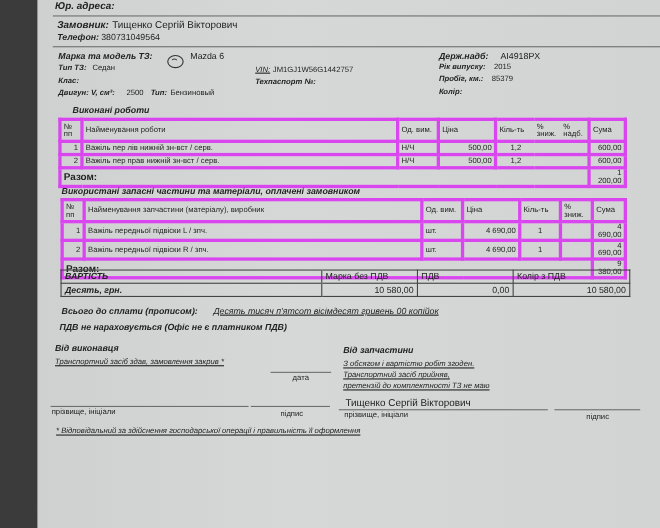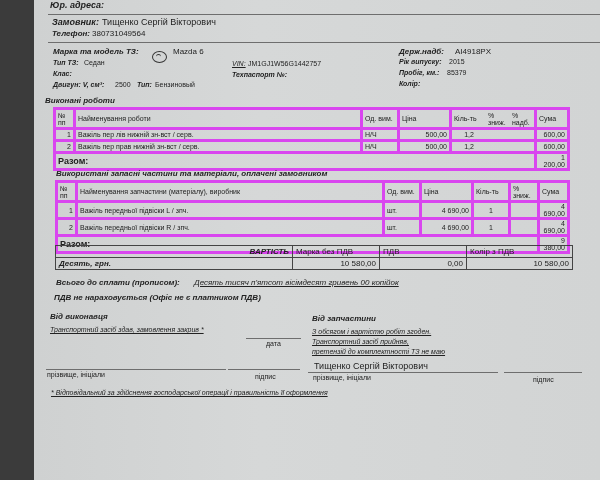--- a/index.html
+++ b/index.html
@@ -73,21 +73,21 @@
 
 <div class="abs bi f8" style="left:399px;top:47px;">Держ.надб:</div>
 <div class="abs f8" style="left:455px;top:47px;">AI4918PX</div>
 <div class="abs bi f7" style="left:399px;top:58px;">Рік випуску:</div>
 <div class="abs f7" style="left:449px;top:58px;">2015</div>
 <div class="abs bi f7" style="left:399px;top:69px;">Пробіг, км.:</div>
 <div class="abs f7" style="left:447px;top:69px;">85379</div>
 <div class="abs bi f7" style="left:399px;top:80px;">Колір:</div>
 
 
-<div class="abs bi f8" style="left:45px;top:96px;">Виконані роботи</div>
+<div class="abs bi f8" style="left:66px;top:96px;">Виконані роботи</div>
 <table class="grid" style="left:53px;top:107px;width:517px;">
   <tbody>
       <tr class="hdr">
     <td style="width:13px;">№ пп</td>
     <td style="width:280px;">Найменування роботи</td>
     <td style="width:30px;">Од. вим.</td>
     <td style="width:45px;">Ціна</td>
     <td style="width:30px;border-right:none;">Кіль-ть</td>
     <td style="width:20px;border-left:none;border-right:none;">% зниж.</td>
     <td style="width:20px;border-left:none;">% надб.</td>
@@ -155,21 +155,21 @@
     <td colspan="6" class="total-label">Разом:</td>
     <td class="r">9 380,00</td>
   </tr>
 </tbody>
   </table>
 
 
 <table class="cost" style="left:55px;top:245px;width:518px;">
   <tbody>
       <tr>
-    <td class="bi" style="width:230px;border-right:none;text-align:right;">ВАРТІСТЬ</td>
+    <td class="bi" style="width:230px;border-right:none;">ВАРТІСТЬ</td>
     <td style="width:80px;">Марка без ПДВ</td>
     <td style="width:80px;">ПДВ</td>
     <td>Колір з ПДВ</td>
   </tr>
   <tr>
     <td class="bi" style="border-right:none;">Десять, грн.</td>
     <td class="r">10 580,00</td>
     <td class="r">0,00</td>
     <td class="r">10 580,00</td>
   </tr>

